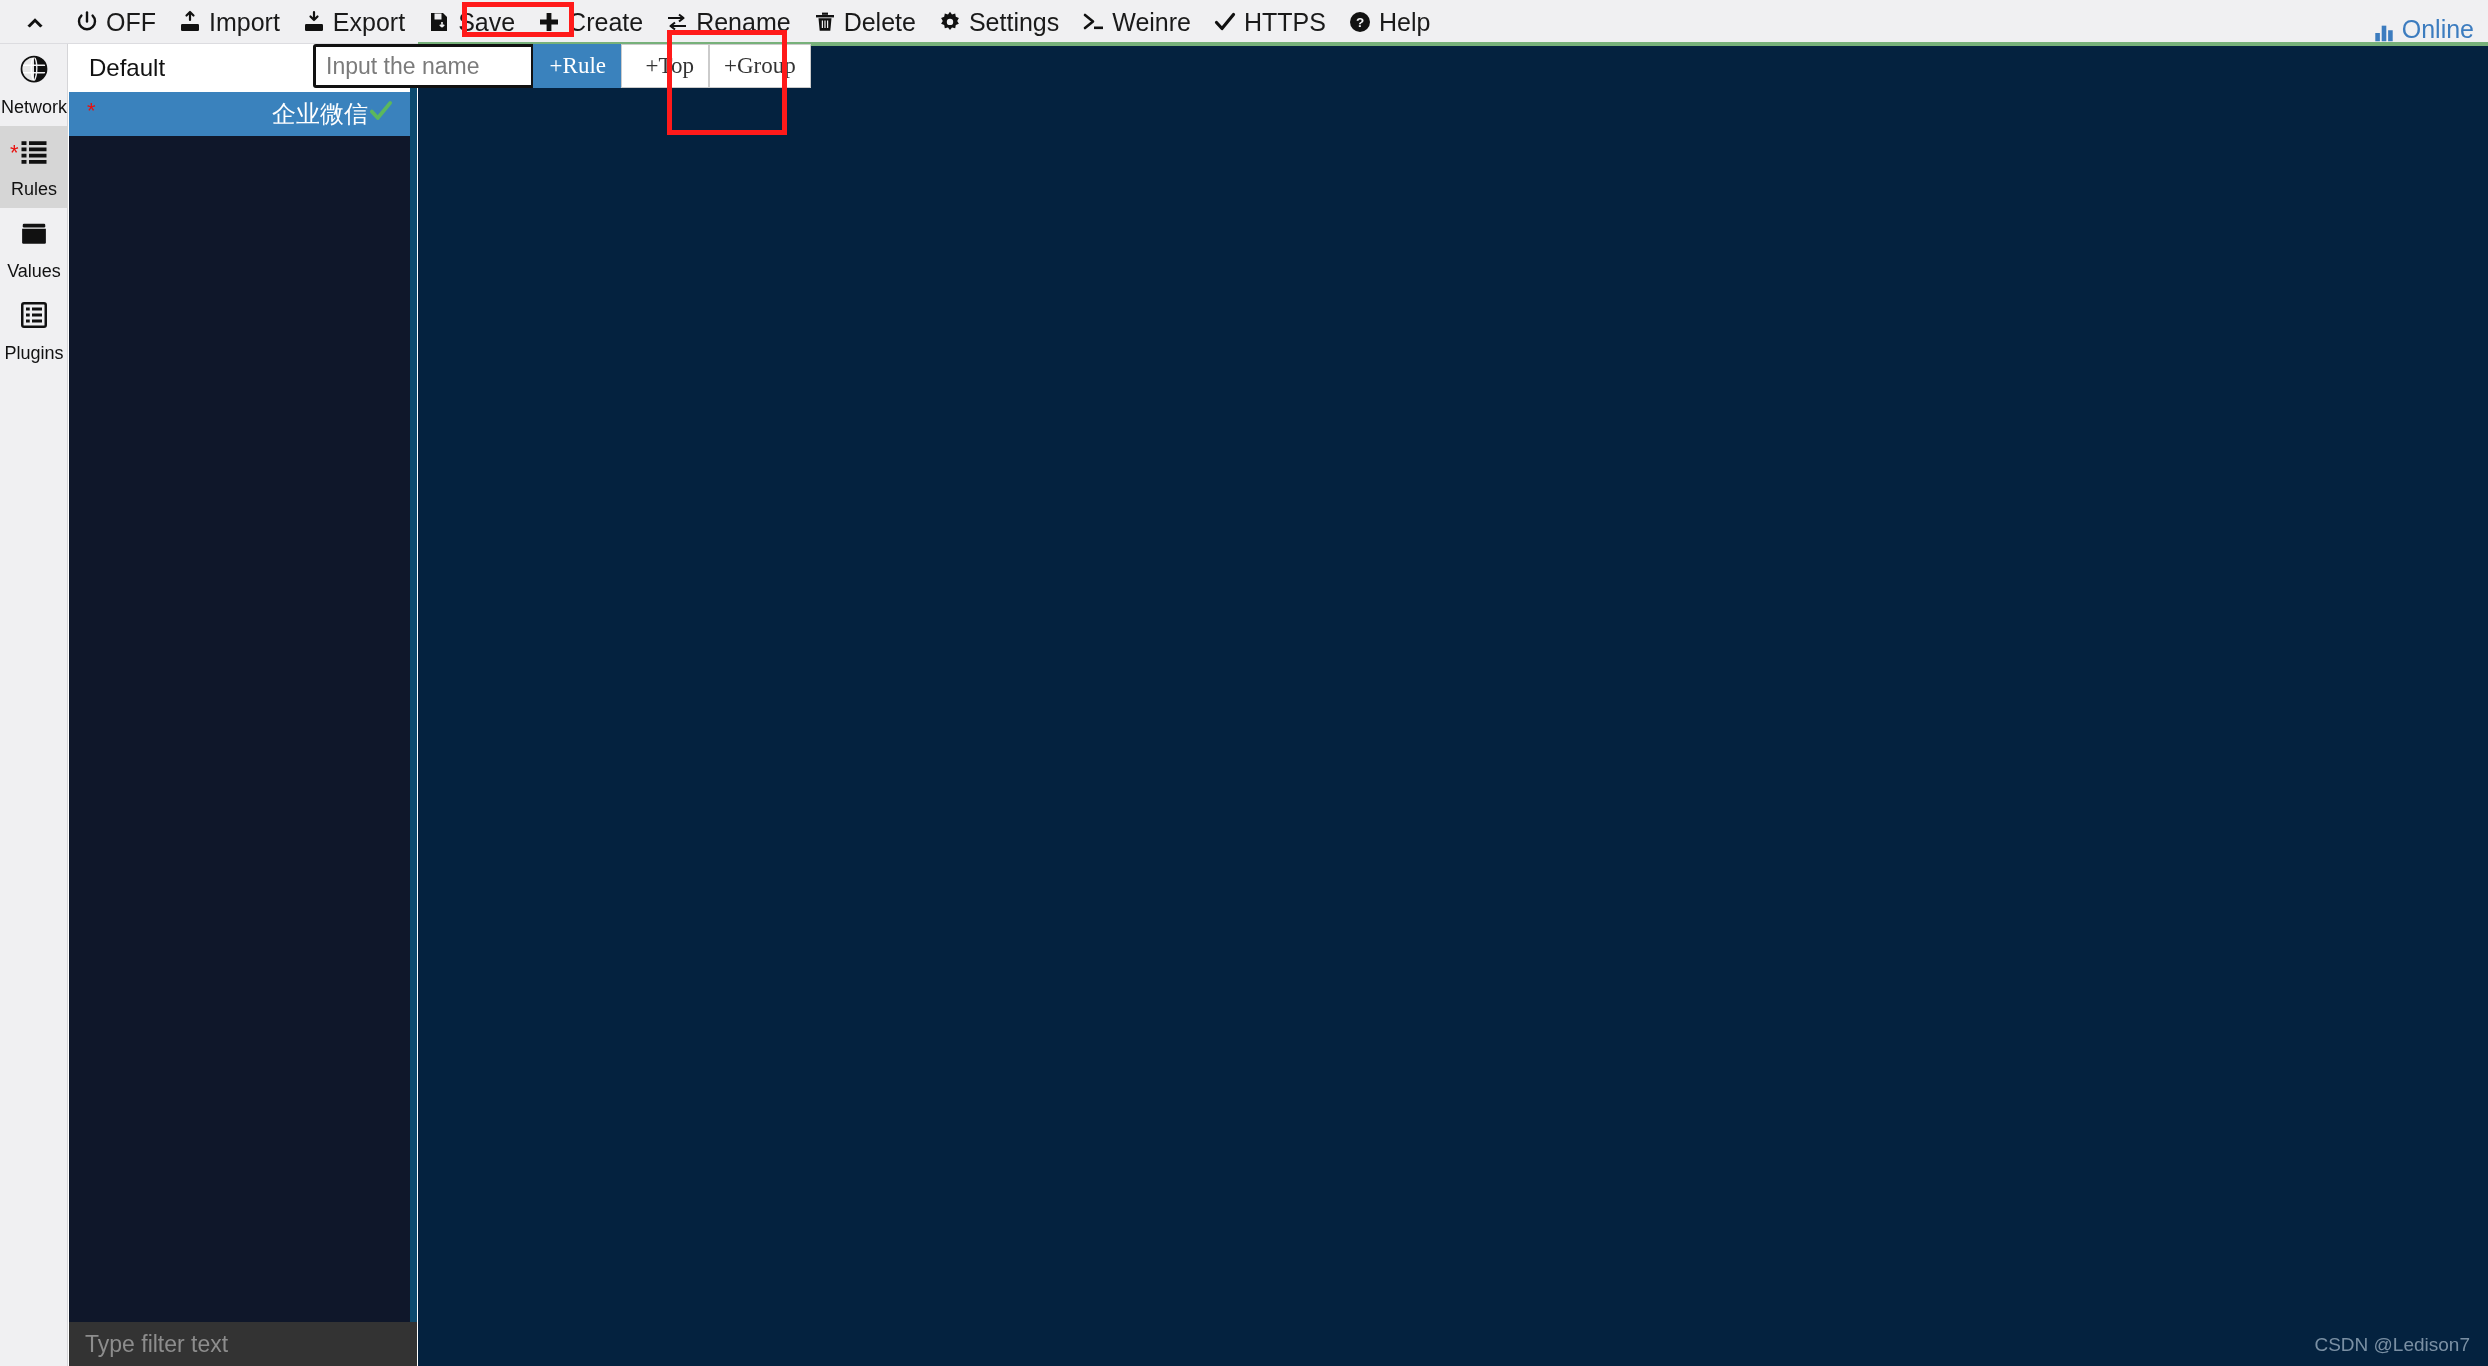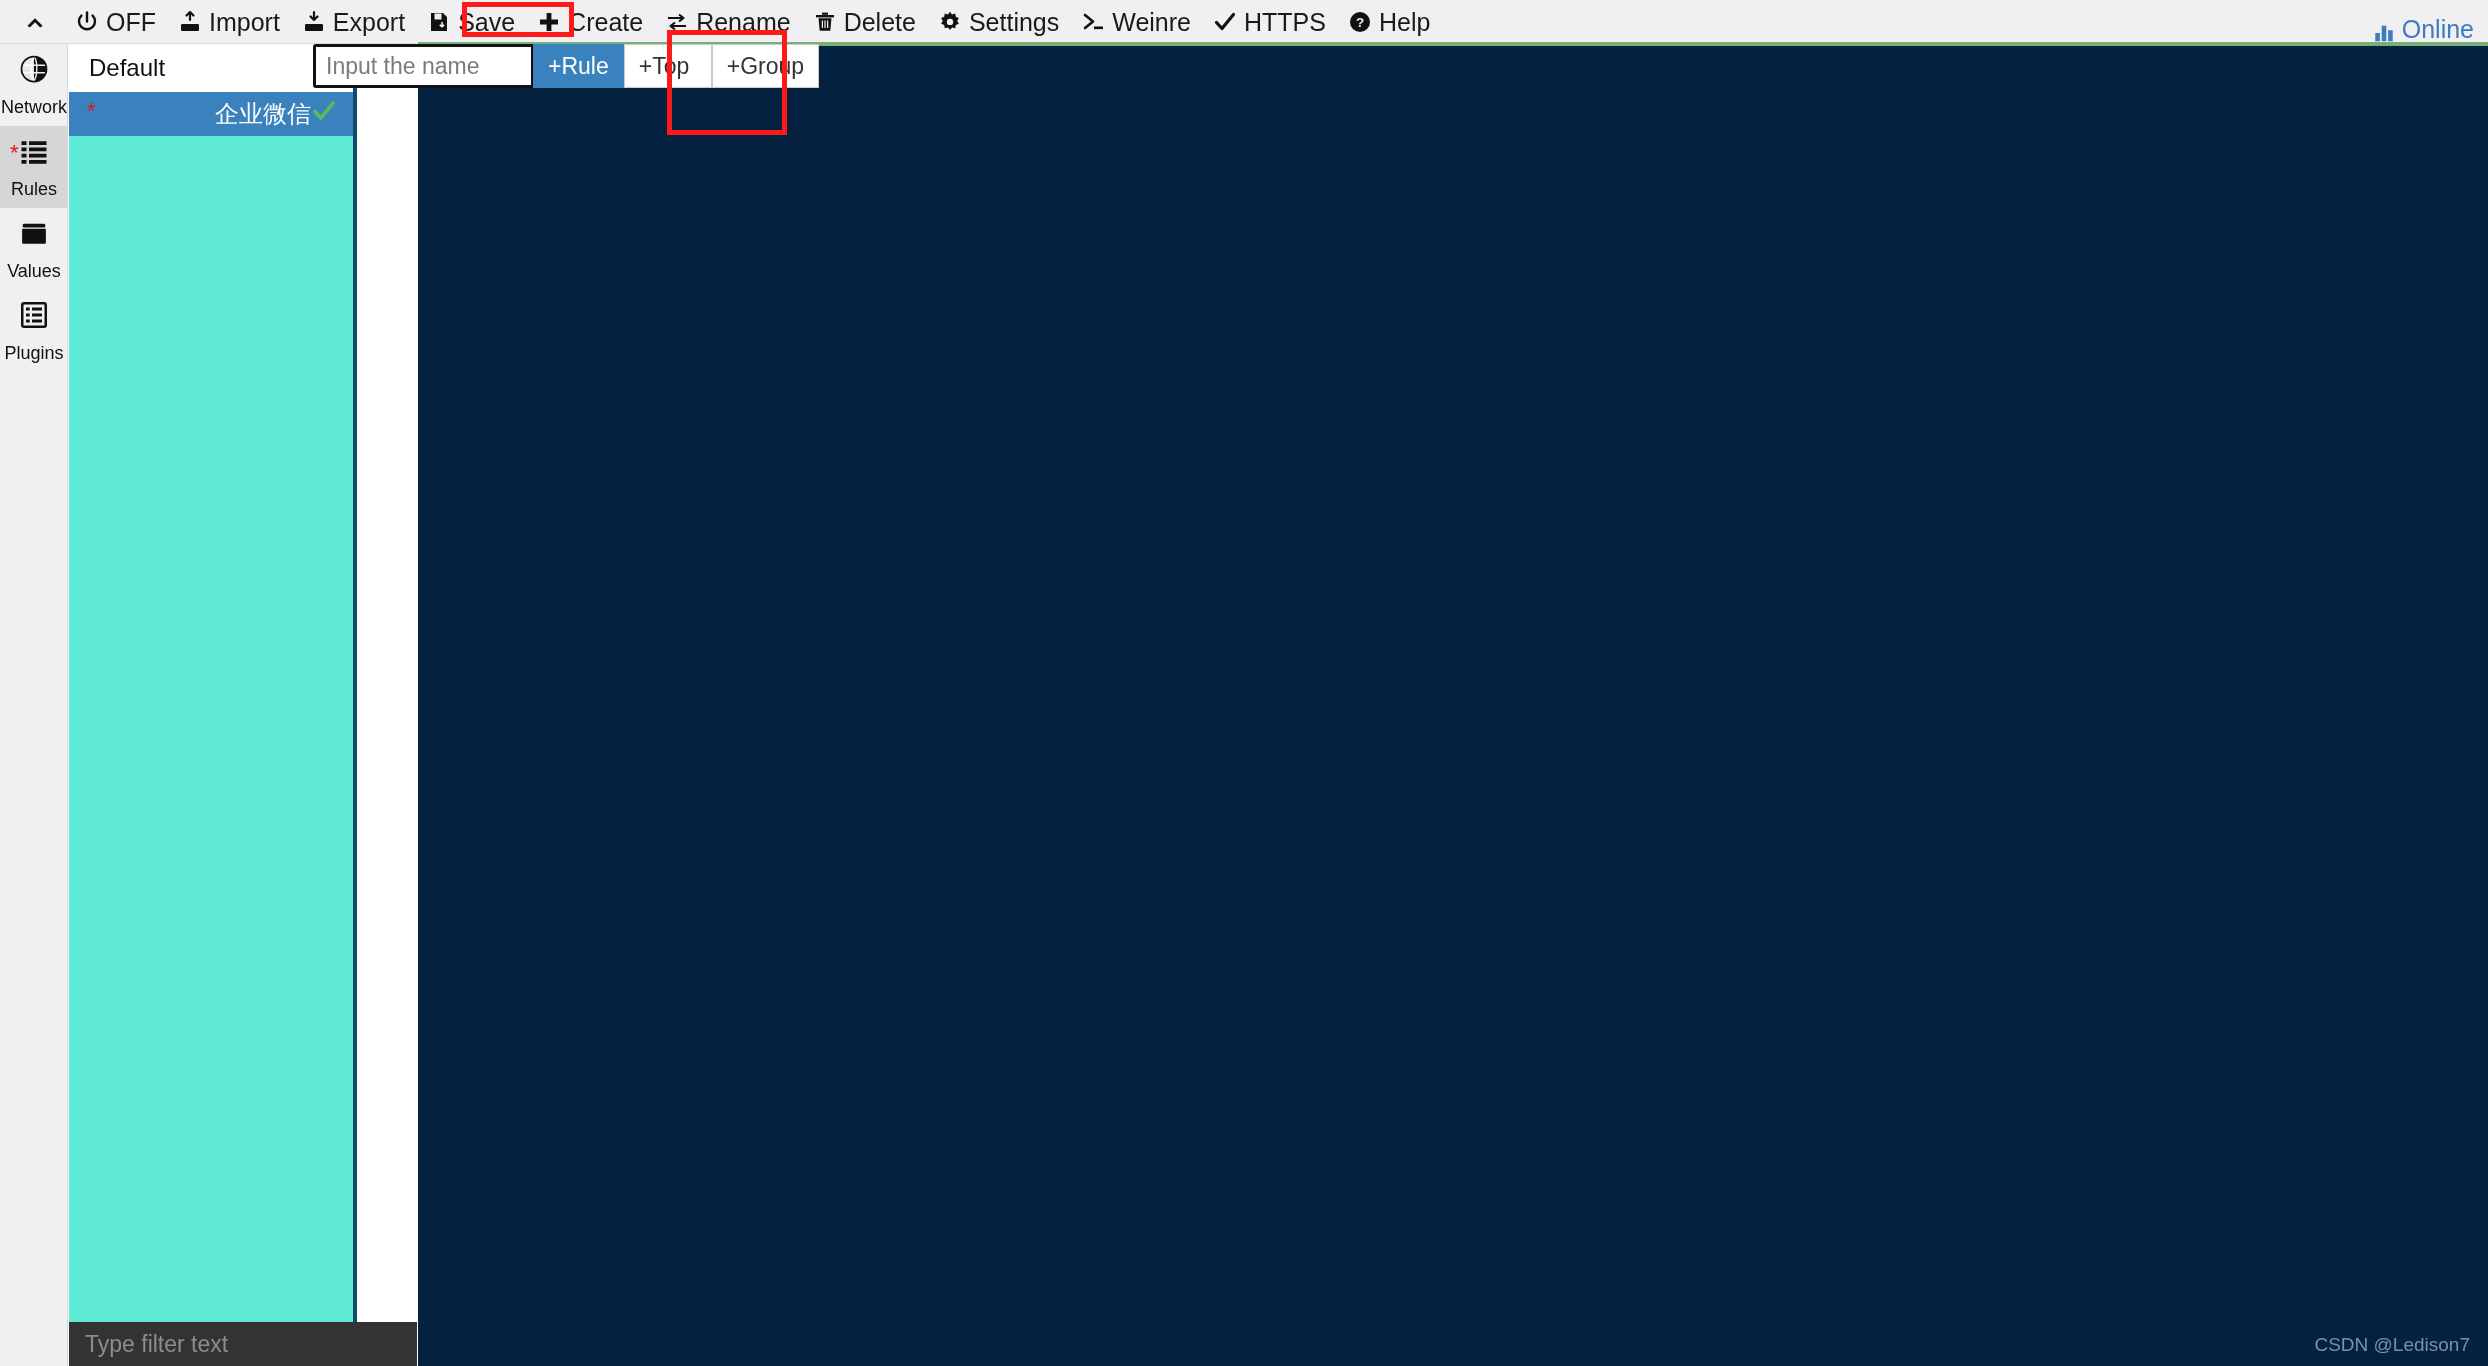--- a/index.html
+++ b/index.html
@@ -57,23 +57,23 @@
   .rail-item.active { background: #d6d6d6; }
   .rail-label { font-size: 18px; line-height: 1; }
   .rail-star {
     position: absolute; left: 10px; top: 16px;
     color: #e8110f; font-size: 22px; line-height: 1;
   }
 
   
   #list-panel {
     position: absolute; left: 69px; top: 44px;
-    width: 288px; height: 1322px;
-    background: #5eead4;
-    border-right: 4px solid #0c4a6e;
+    width: 348px; height: 1322px;
+    background: #0f172a;
+    border-right: 7px solid #0c4a6e;
   }
   #list-header {
     height: 48px;
     display: flex; align-items: center;
     padding-left: 20px;
     font-size: 24px; color: #111;
     background: #ffffff;
     cursor: pointer;
   }
   .list-row {
@@ -129,27 +129,28 @@
     font-size: 23px; color: #7b7b7b;
     padding: 0 10px;
     font-family: "Liberation Sans", sans-serif;
     outline: none;
     border-radius: 3px 0 0 3px;
   }
   #name-input::placeholder { color: #7b7b7b; opacity: 1; }
   .cb-btn {
     height: 44px;
     min-width: 88px;
-    display: flex; align-items: center; justify-content: flex-start;
+    display: flex; align-items: center; justify-content: flex-end;
     font-size: 23px;
     border: 1px solid #cbcbcb;
     background: #ffffff;
     color: #333;
     cursor: pointer;
     padding: 0 14px;
+    font-family: Liberation Serif, serif;
   }
   .cb-btn.primary {
     background: #3a82bd;
     border-color: #3a82bd;
     color: #ffffff;
   }
 
   
   .redbox {
     position: absolute;

